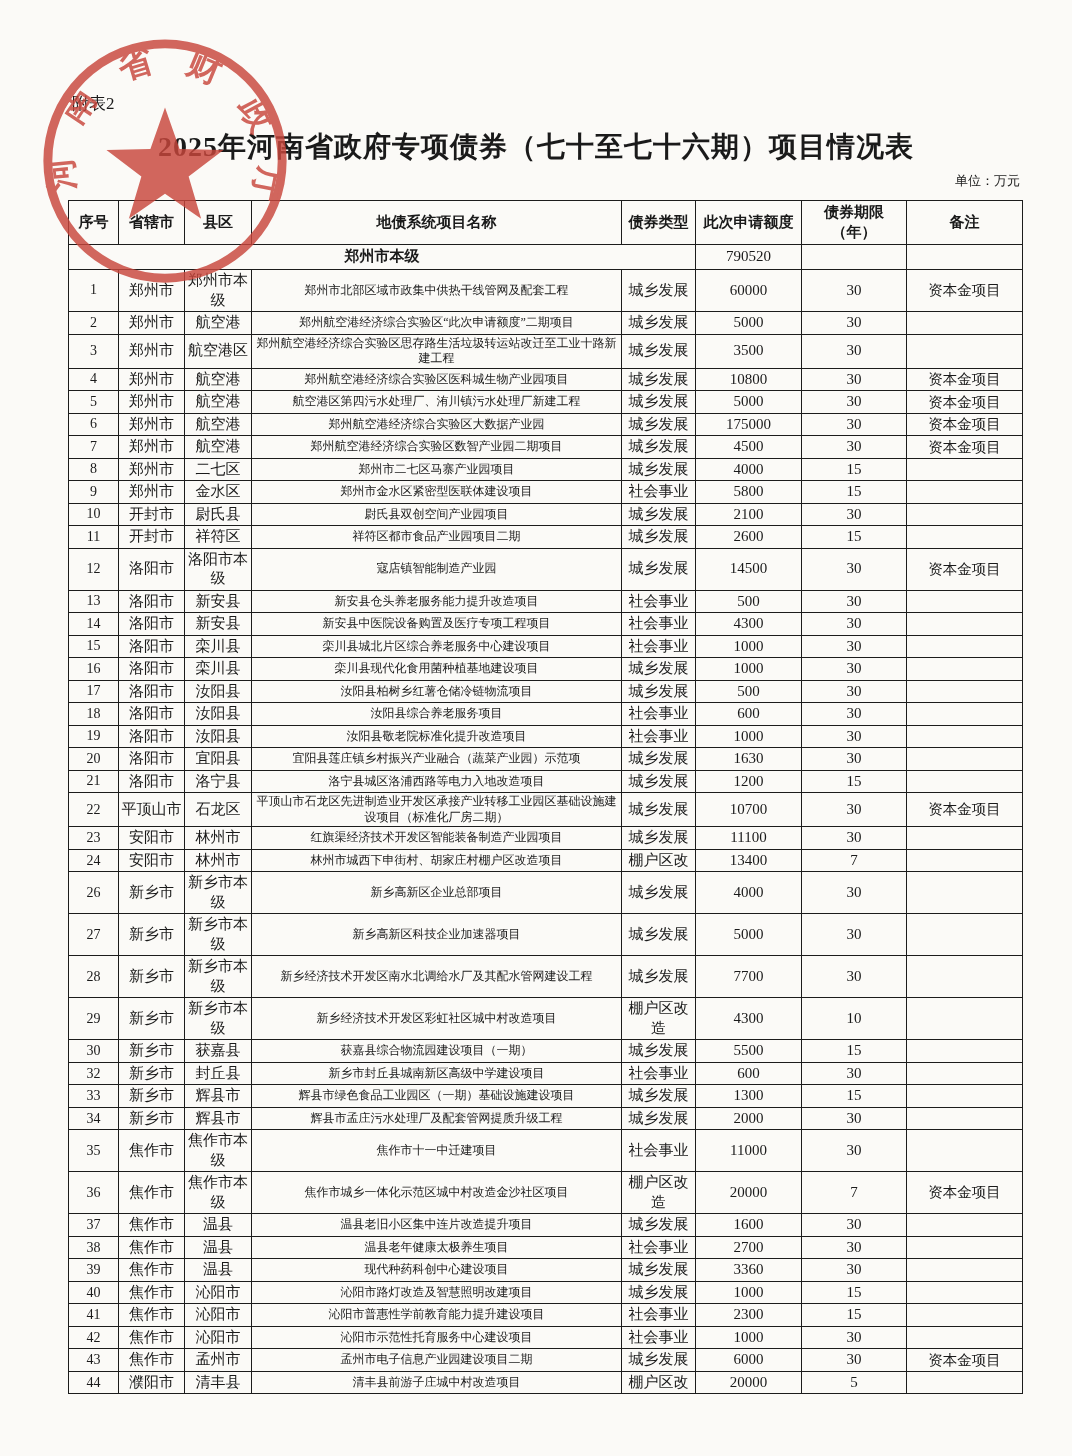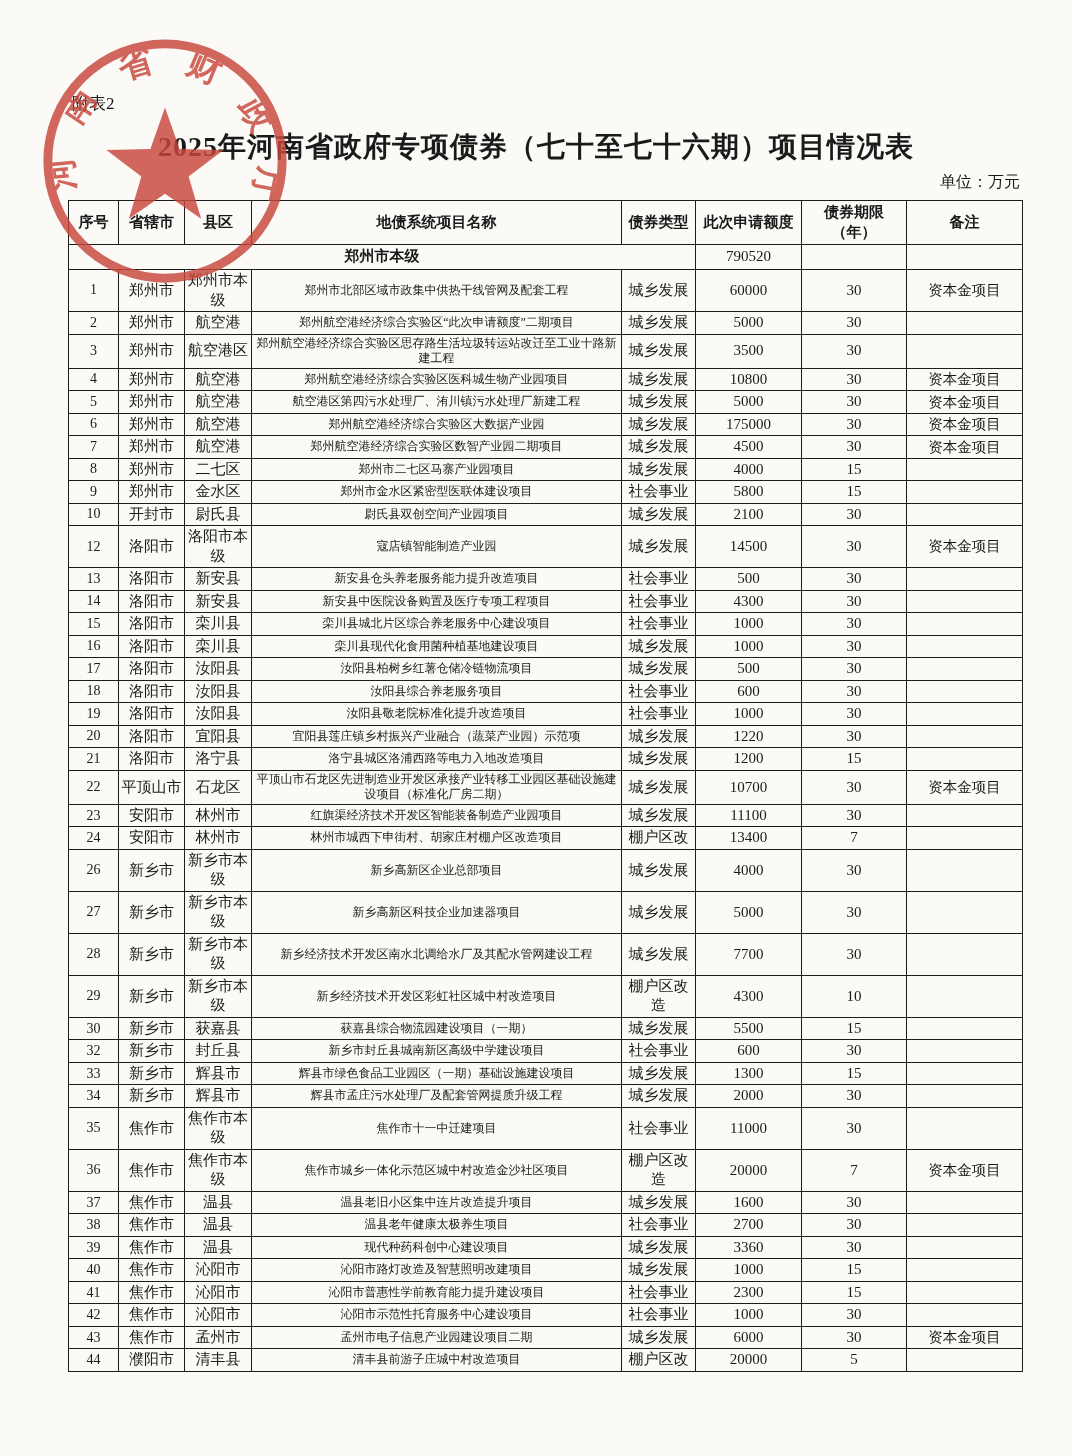--- a/index.html
+++ b/index.html
@@ -16,21 +16,21 @@
     position:absolute;left:72px;top:92px;
     font-size:17px;font-weight:normal;z-index:2;
   }
   .title{
     position:absolute;left:0;top:128px;width:100%;
     margin:0;text-align:center;
     font-size:28px;font-weight:bold;letter-spacing:1px;z-index:2;
   }
   .unit{
     position:absolute;top:172px;right:52px;
-    font-size:16px;z-index:2;
+    font-size:13px;z-index:2;
   }
   table.grid{
     position:absolute;left:68px;top:200px;
     width:954px;table-layout:fixed;
     border-collapse:collapse;z-index:2;
   }
   table.grid th,table.grid td{
     border:1.6px solid #1c1c1c;
     text-align:center;vertical-align:middle;
     padding:1px 2px;
@@ -188,20 +188,30 @@
           <td class="c-no">10</td>
           <td class="c-city">开封市</td>
           <td class="c-county">尉氏县</td>
           <td class="c-project">尉氏县双创空间产业园项目</td>
           <td class="c-type">城乡发展</td>
           <td class="c-amount">2100</td>
           <td class="c-term">30</td>
           <td class="c-note"></td>
         </tr>
         <tr>
+          <td class="c-no">11</td>
+          <td class="c-city">开封市</td>
+          <td class="c-county">祥符区</td>
+          <td class="c-project">祥符区都市食品产业园项目二期</td>
+          <td class="c-type">城乡发展</td>
+          <td class="c-amount">2600</td>
+          <td class="c-term">15</td>
+          <td class="c-note"></td>
+        </tr>
+        <tr>
           <td class="c-no">12</td>
           <td class="c-city">洛阳市</td>
           <td class="c-county">洛阳市本级</td>
           <td class="c-project">寇店镇智能制造产业园</td>
           <td class="c-type">城乡发展</td>
           <td class="c-amount">14500</td>
           <td class="c-term">30</td>
           <td class="c-note">资本金项目</td>
         </tr>
         <tr>
@@ -273,21 +283,21 @@
           <td class="c-amount">1000</td>
           <td class="c-term">30</td>
           <td class="c-note"></td>
         </tr>
         <tr>
           <td class="c-no">20</td>
           <td class="c-city">洛阳市</td>
           <td class="c-county">宜阳县</td>
           <td class="c-project">宜阳县莲庄镇乡村振兴产业融合（蔬菜产业园）示范项</td>
           <td class="c-type">城乡发展</td>
-          <td class="c-amount">1220</td>
+          <td class="c-amount">1630</td>
           <td class="c-term">30</td>
           <td class="c-note"></td>
         </tr>
         <tr>
           <td class="c-no">21</td>
           <td class="c-city">洛阳市</td>
           <td class="c-county">洛宁县</td>
           <td class="c-project">洛宁县城区洛浦西路等电力入地改造项目</td>
           <td class="c-type">城乡发展</td>
           <td class="c-amount">1200</td>

